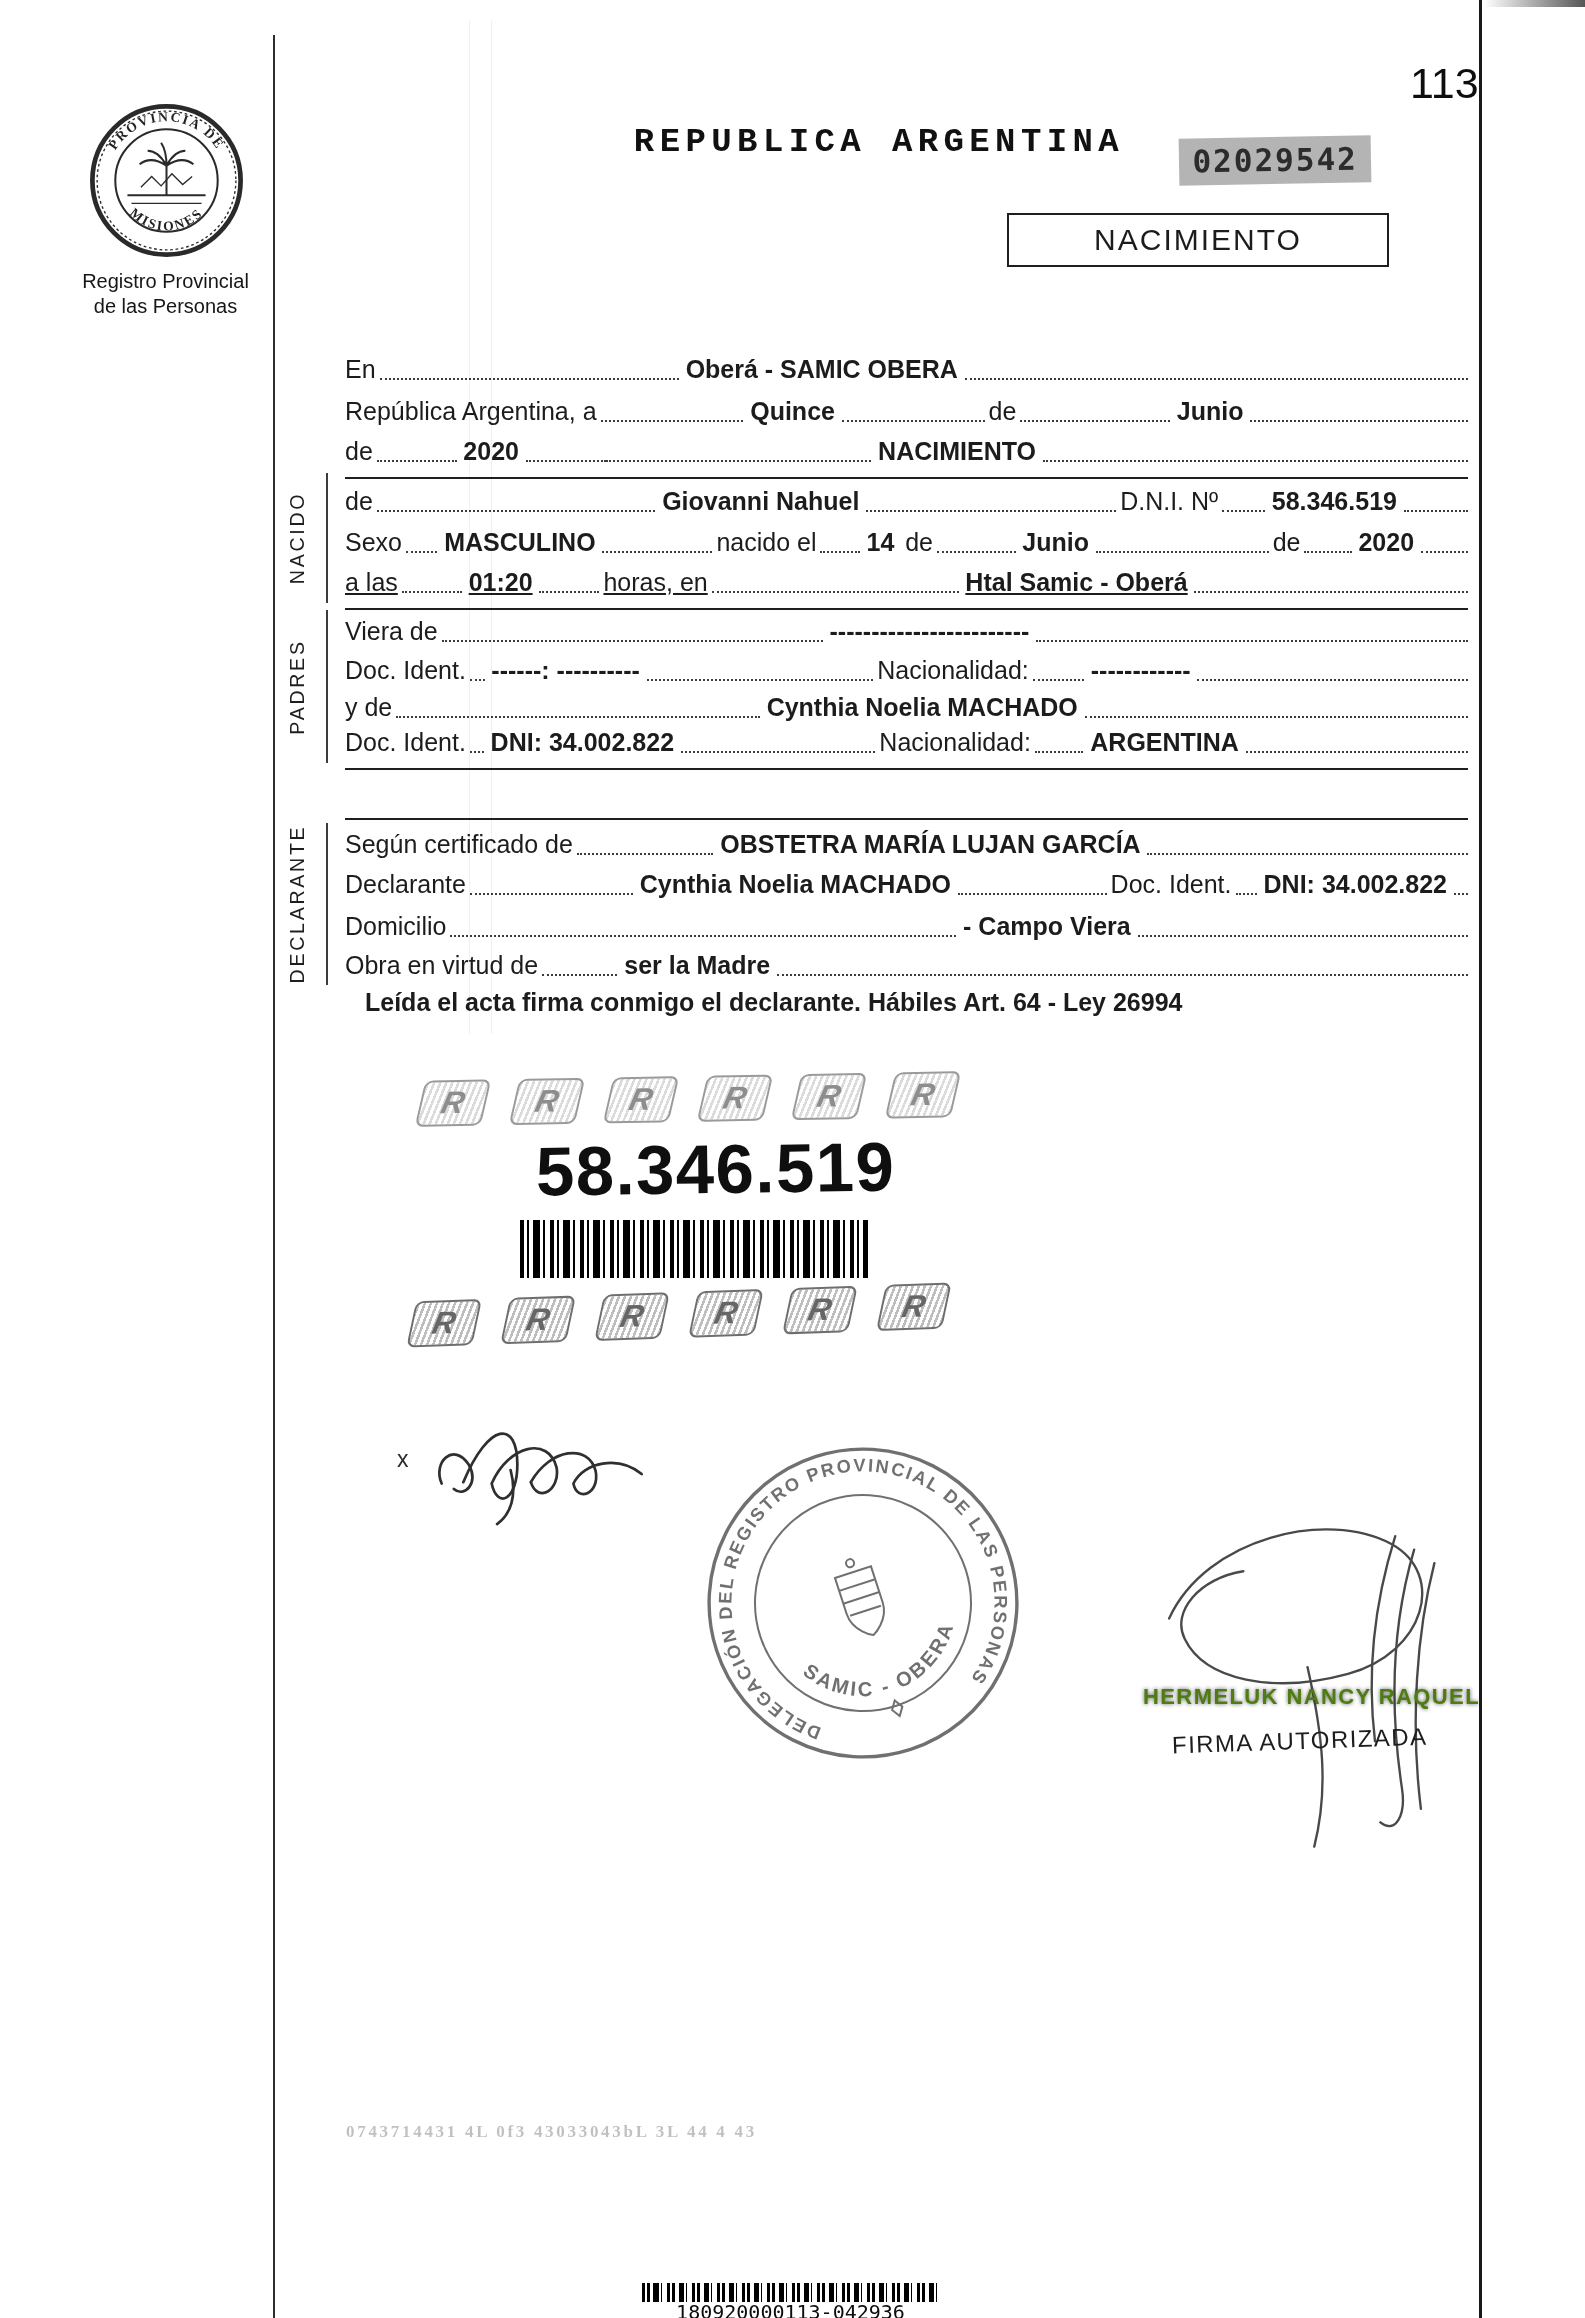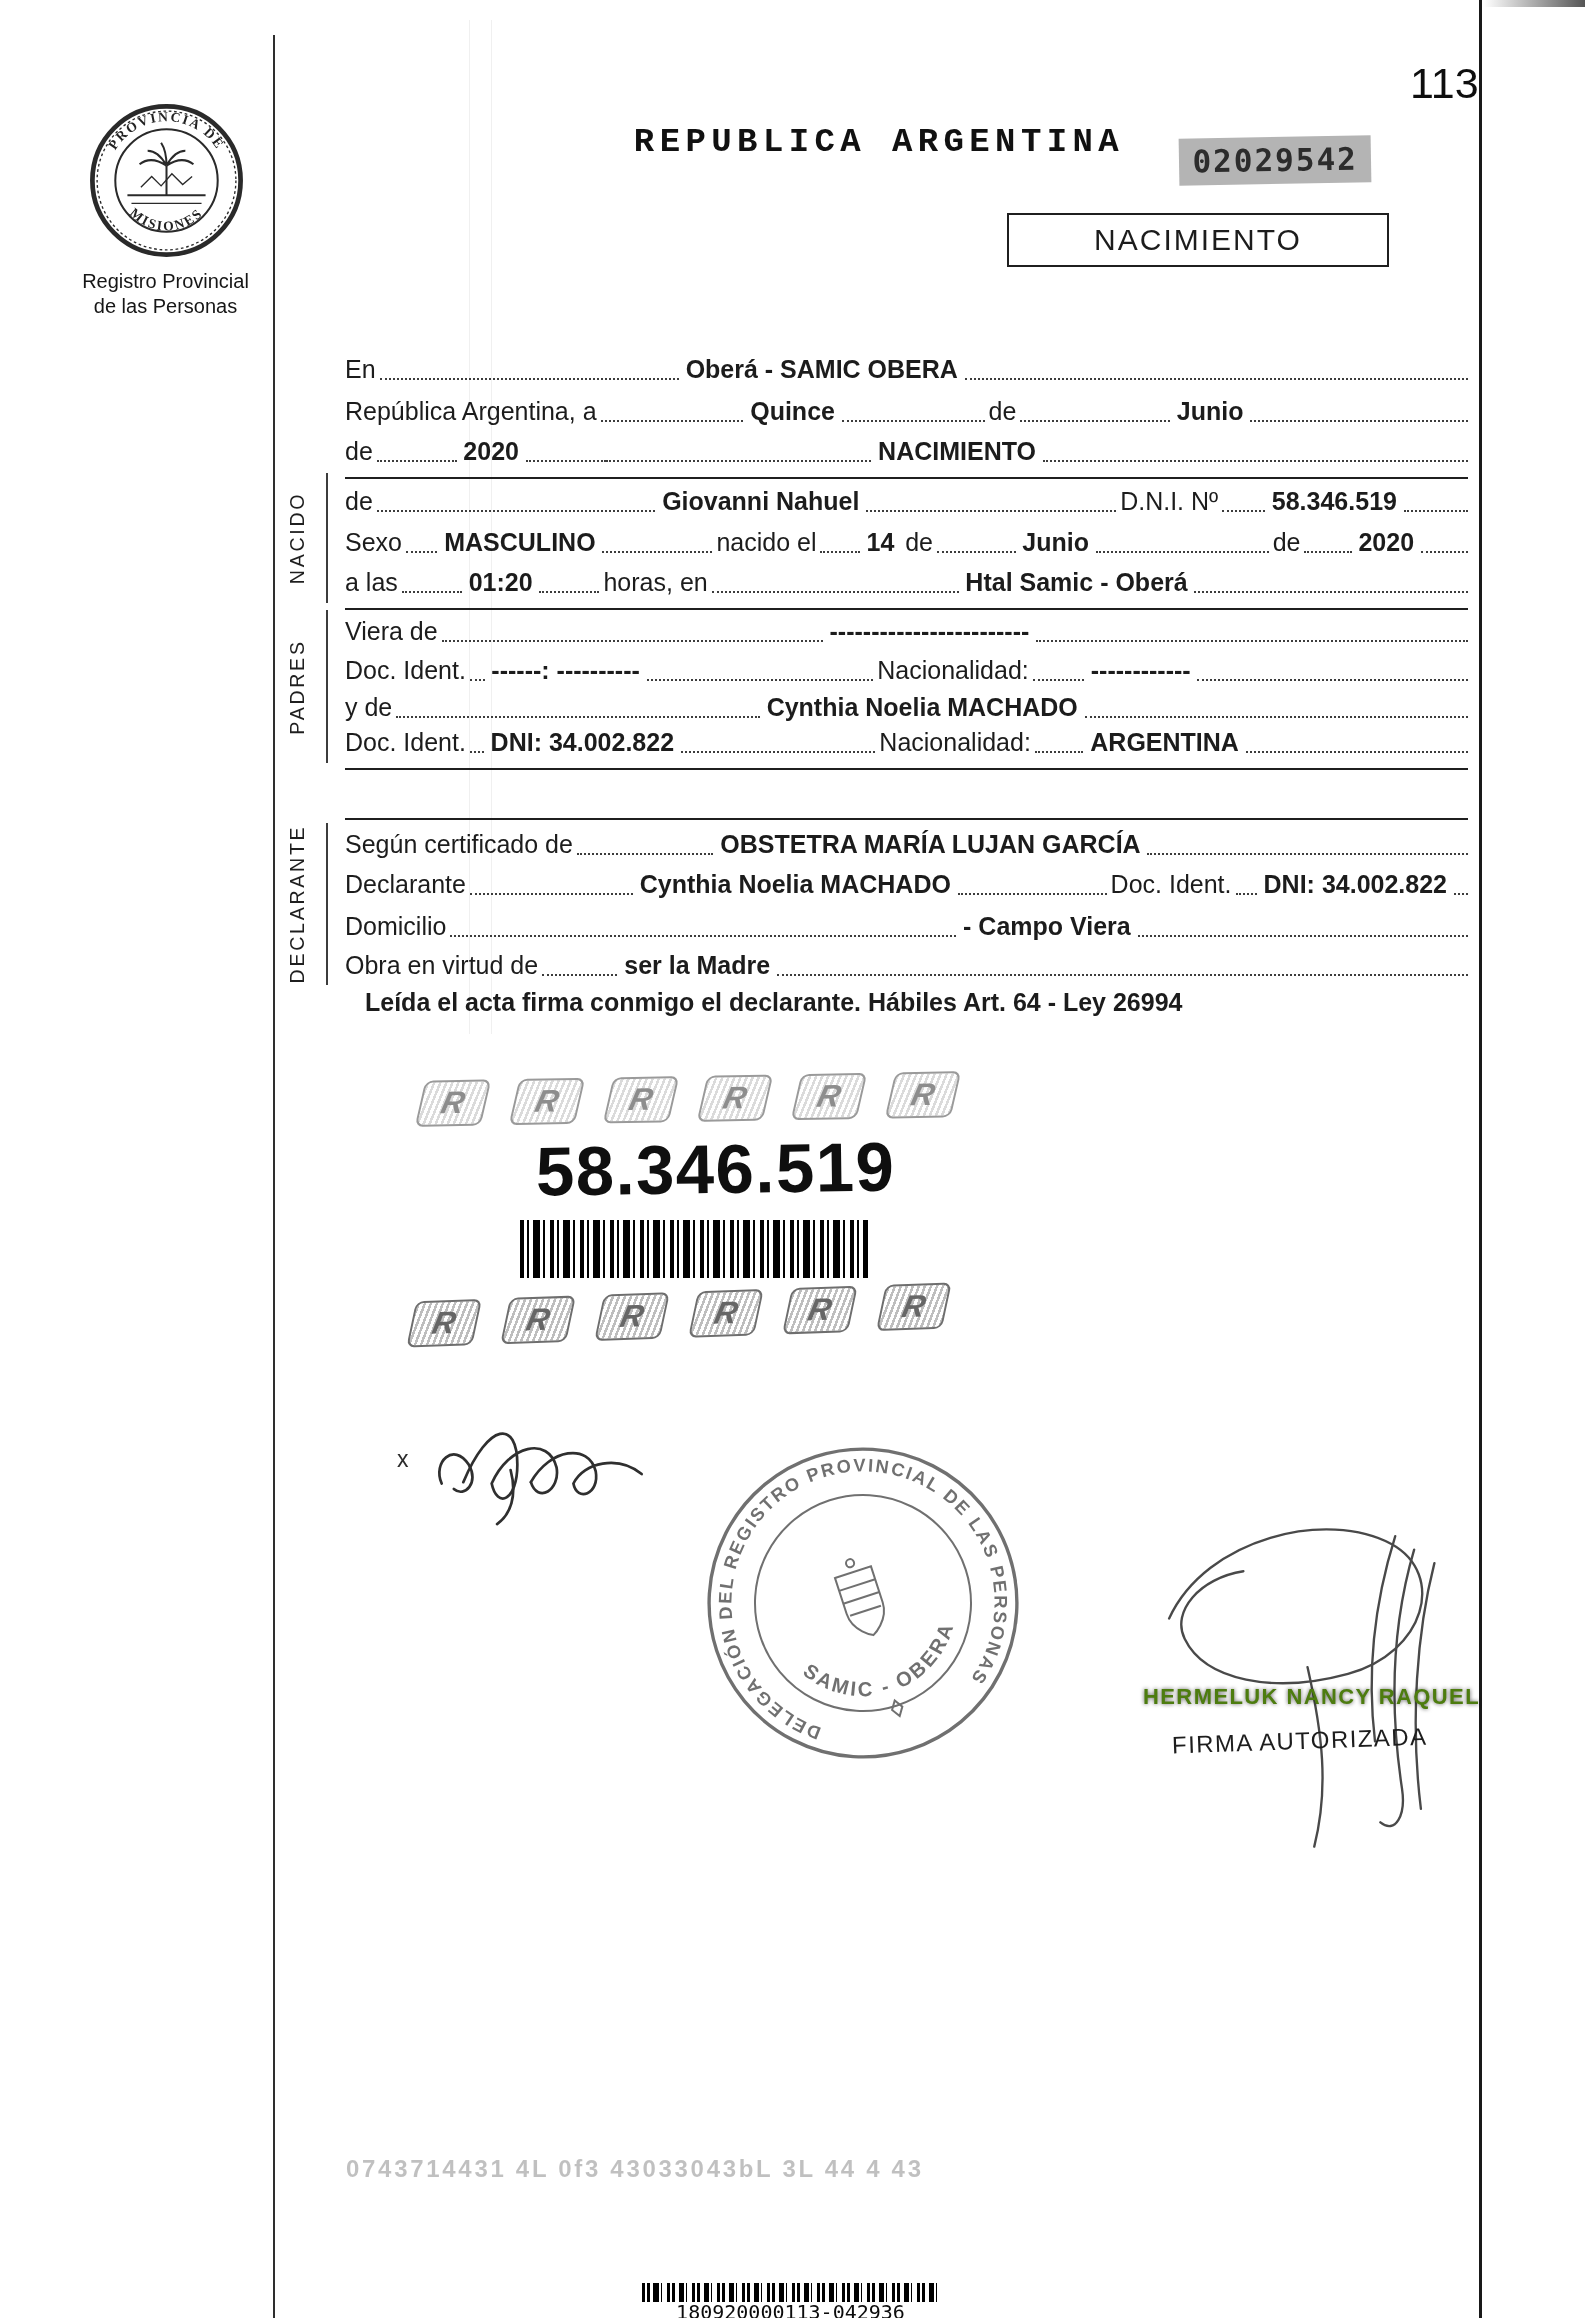--- a/index.html
+++ b/index.html
@@ -70,22 +70,22 @@
   .sig-x{position:absolute;left:397px;top:1446px;font-size:23px;color:#2c2c2c;}
 
   .round-stamp{position:absolute;left:701px;top:1441px;width:324px;height:324px;transform:rotate(-18deg);opacity:.85;}
 
   .sig-right{position:absolute;left:1105px;top:1497px;}
   .sign-name{position:absolute;left:1143px;top:1684px;font-size:22px;font-weight:700;letter-spacing:1.4px;
         color:#4d7c0f;filter:blur(0.7px);text-shadow:0 0 4.7px rgba(0,0,0,.65);}
   .sign-role{position:absolute;left:1172px;top:1727px;font-size:24px;letter-spacing:1.4px;color:#1d1d1d;
         transform:rotate(-2deg);}
 
-  .faint-code{position:absolute;left:346px;top:2122px;font-family:Liberation Sans, sans-serif;
-        font-weight:700;font-size:24px;letter-spacing:2.7px;color:rgba(30,30,30,.28);filter:blur(0.4px);margin-top:33px;}
+  .faint-code{position:absolute;left:346px;top:2122px;font-family:Liberation Serif, serif;
+        font-weight:700;font-size:17px;letter-spacing:2.7px;color:rgba(30,30,30,.28);filter:blur(0.4px);}
 
   .barcode-bottom{position:absolute;left:642px;top:2283px;width:297px;height:19px;
         background:repeating-linear-gradient(90deg,#000 0 3.4px,#fff 3.4px 5.4px,#000 5.4px 8px,#fff 8px 11.5px,
         #000 11.5px 17px,#fff 17px 19px,#000 19px 20px,#fff 20px 25px);}
   .bottom-code{position:absolute;left:642px;top:2300px;width:297px;text-align:center;
         font-family:"DejaVu Sans Mono",monospace;font-size:20px;color:#0c0c0c;}
 </style>
 </head>
 <body>
 
@@ -195,21 +195,21 @@
       <span class="mid">de</span>
       <span class="leader" style="flex-grow:10;"></span>
       <span class="val">Junio</span>
       <span class="leader" style="flex-grow:22;"></span>
       <span class="mid">de</span>
       <span class="leader" style="flex-grow:6;"></span>
       <span class="val">2020</span>
       <span class="leader" style="flex-grow:6;"></span>
     </div>
 
-    <div class="fline" style="top:564px;">
+    <div class="fline" style="top:564px;text-decoration:underline;">
       <span class="lbl">a las</span>
       <span class="leader" style="flex-grow:9;"></span>
       <span class="val">01:20</span>
       <span class="leader" style="flex-grow:9;"></span>
       <span class="mid">horas, en</span>
       <span class="leader" style="flex-grow:37;"></span>
       <span class="val">Htal Samic - Oberá</span>
       <span class="leader" style="flex-grow:41;"></span>
     </div>
     <div class="rule" style="top:608px;"></div>

